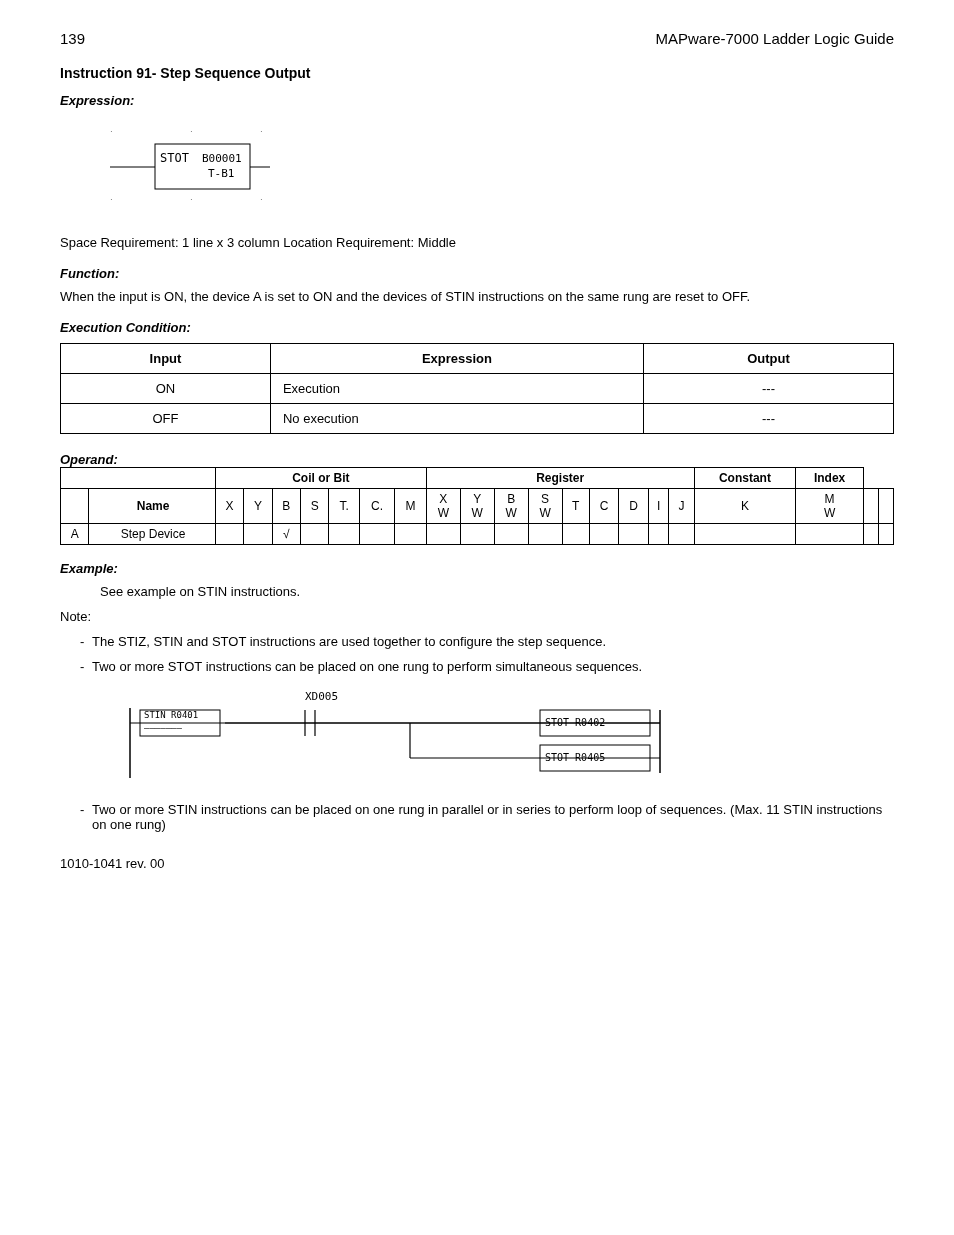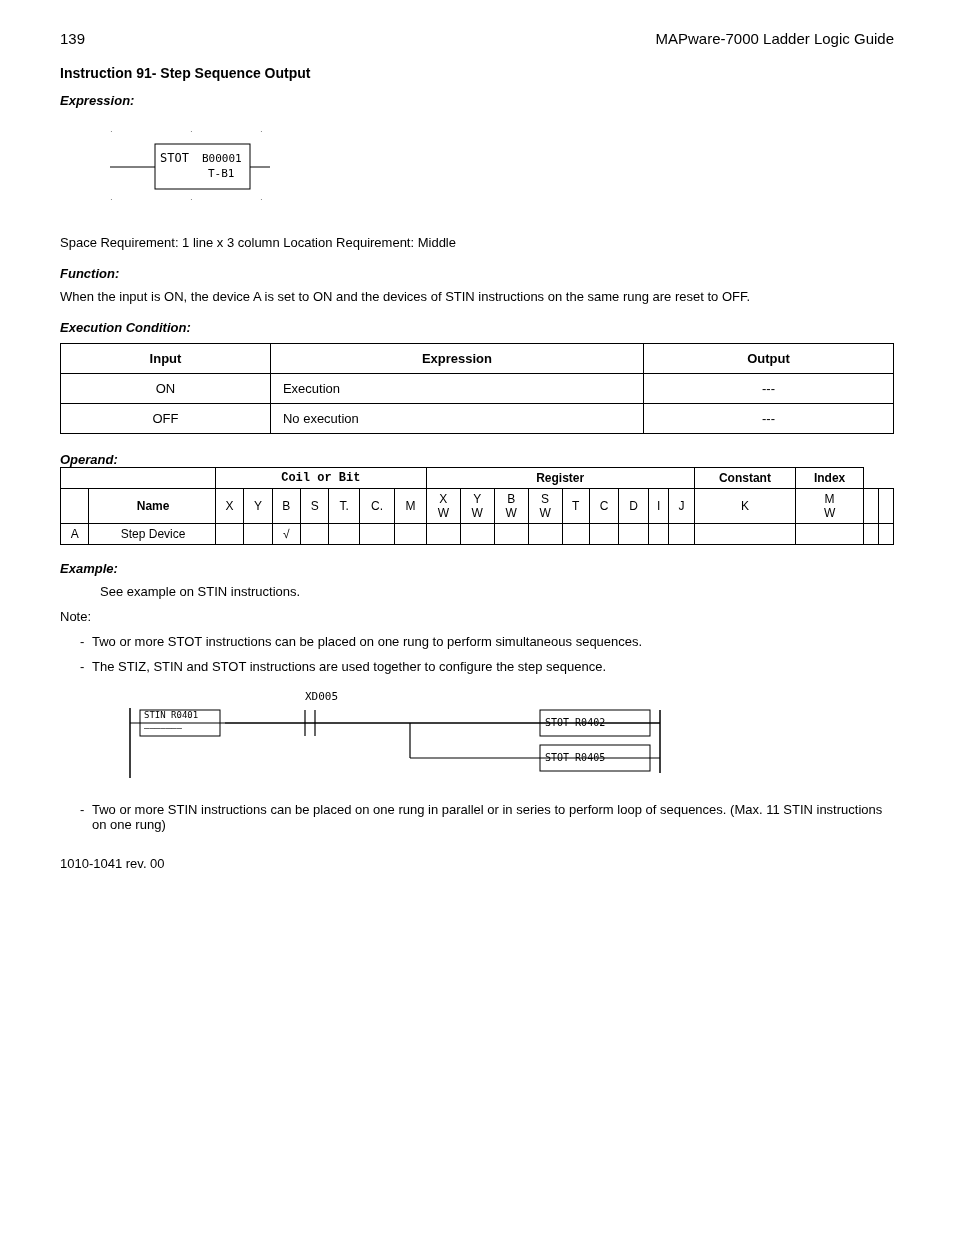--- a/index.html
+++ b/index.html
@@ -149,21 +149,21 @@
       </tr>
     </tbody>
   </table>
 
   
   <div class="italic-label operand-section">Operand:</div>
   <table class="op-table">
     <thead>
       <tr>
         <td colspan="2" style="border:1px solid #000;"></td>
-        <td colspan="7" style="border:1px solid #000; font-weight:bold; text-align:center;font-family:Liberation Mono, monospace;">Coil or Bit</td>
+        <td colspan="7" style="border:1px solid #000; font-weight:bold; text-align:center;">Coil or Bit</td>
         <td colspan="9" style="border:1px solid #000; font-weight:bold; text-align:center;">Register</td>
         <td style="border:1px solid #000; font-weight:bold; text-align:center;">Constant</td>
         <td style="border:1px solid #000; font-weight:bold; text-align:center;">Index</td>
       </tr>
       <tr>
         <td style="border:1px solid #000;"></td>
         <td class="col-name" style="border:1px solid #000; font-weight:bold;">Name</td>
         <td style="border:1px solid #000;">X</td>
         <td style="border:1px solid #000;">Y</td>
         <td style="border:1px solid #000;">B</td>
@@ -215,24 +215,24 @@
   </table>
 
   
   <div class="italic-label">Example:</div>
   <p class="example-indent">See example on STIN instructions.</p>
 
   
   <p class="note-section">Note:</p>
   <ul class="note-list">
     <li>
-      <span>Two or more STOT instructions can be placed on one rung to perform simultaneous sequences.</span>
+      <span>The STIZ, STIN and STOT instructions are used together to configure the step sequence.</span>
     </li>
     <li>
-      <span>The STIZ, STIN and STOT instructions are used together to configure the step sequence.</span>
+      <span>Two or more STOT instructions can be placed on one rung to perform simultaneous sequences.</span>
     </li>
   </ul>
 
   
   <div class="ladder-diagram">
     <svg class="ladder-svg" width="560" height="100">
 
       <text x="185" y="12" font-family="monospace" font-size="11" fill="#000">XD005</text>
 
       <line x1="10" y1="35" x2="540" y2="35" stroke="#000" stroke-width="1.2"></line>

